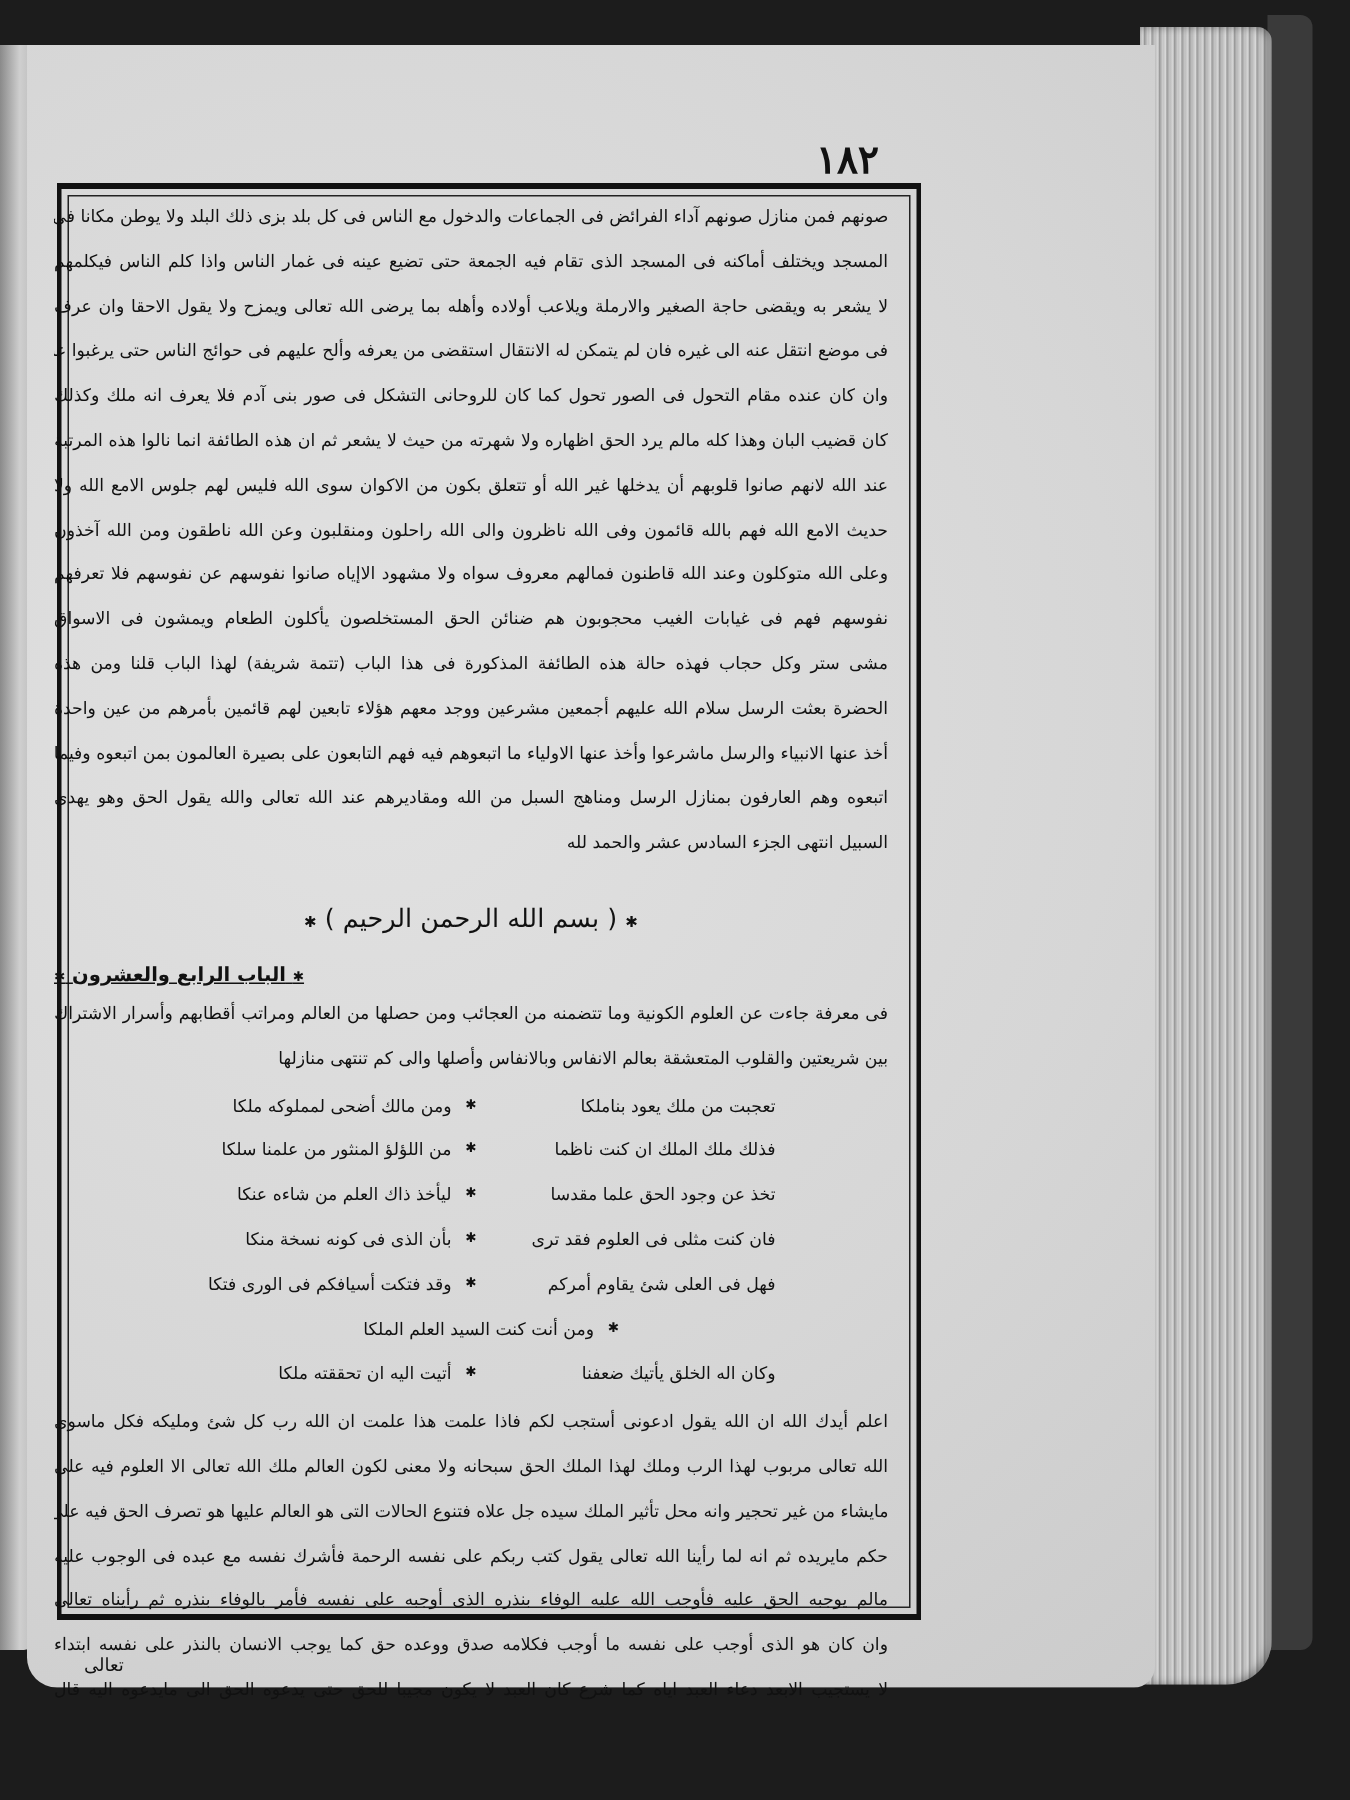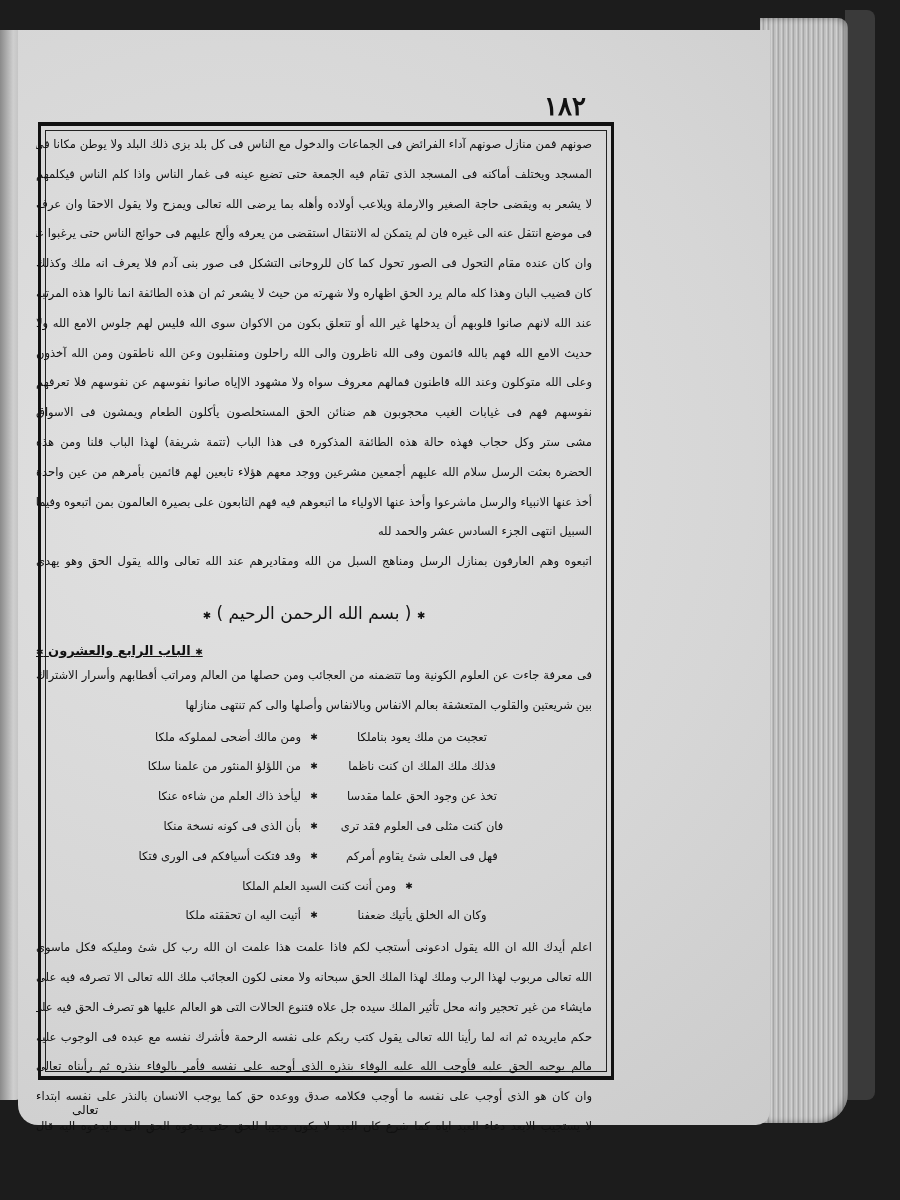--- a/index.html
+++ b/index.html
@@ -63,24 +63,24 @@
   .heading-chapter {
     display: block; text-align: left; font-size: 13px; height: 30px; line-height: 40px; font-weight: bold; text-decoration: underline;
   }
   .verses { display: block; margin: 2px 0; }
   .verse {
     display: flex; justify-content: center; direction: rtl; height: 29.8px; line-height: 29.8px;
     font-size: 11.5px;
   }
   .hemi { width: 190px; white-space: nowrap; overflow: hidden; }
   .hemi.first { text-align: right; }
-  .hemi.second { text-align: center; }
+  .hemi.second { text-align: right; }
   .star { width: 26px; text-align: center; font-size: 9px; }
   .catchword {
-    position: absolute; left: 72px; top: 1103px; direction: rtl;
+    position: absolute; left: 56px; top: 1103px; direction: rtl;
     font-size: 12px; color: #111;
   }
 </style>
 </head>
 <body>
 
 <div class="left-page"></div>
 <div class="cover-edge"></div>
 <div class="page-edges"></div>
 
@@ -100,22 +100,22 @@
     <span class="line">فى موضع انتقل عنه الى غيره فان لم يتمكن له الانتقال استقضى من يعرفه وألح عليهم فى حوائج الناس حتى يرغبوا عنه</span>
     <span class="line">وان كان عنده مقام التحول فى الصور تحول كما كان للروحانى التشكل فى صور بنى آدم فلا يعرف انه ملك وكذلك</span>
     <span class="line">كان قضيب البان وهذا كله مالم يرد الحق اظهاره ولا شهرته من حيث لا يشعر ثم ان هذه الطائفة انما نالوا هذه المرتبة</span>
     <span class="line">عند الله لانهم صانوا قلوبهم أن يدخلها غير الله أو تتعلق بكون من الاكوان سوى الله فليس لهم جلوس الامع الله ولا</span>
     <span class="line">حديث الامع الله فهم بالله قائمون وفى الله ناظرون والى الله راحلون ومنقلبون وعن الله ناطقون ومن الله آخذون</span>
     <span class="line">وعلى الله متوكلون وعند الله قاطنون فمالهم معروف سواه ولا مشهود الاإياه صانوا نفوسهم عن نفوسهم فلا تعرفهم</span>
     <span class="line">نفوسهم فهم فى غيابات الغيب محجوبون هم ضنائن الحق المستخلصون يأكلون الطعام ويمشون فى الاسواق</span>
     <span class="line">مشى ستر وكل حجاب فهذه حالة هذه الطائفة المذكورة فى هذا الباب (تتمة شريفة) لهذا الباب قلنا ومن هذه</span>
     <span class="line">الحضرة بعثت الرسل سلام الله عليهم أجمعين مشرعين ووجد معهم هؤلاء تابعين لهم قائمين بأمرهم من عين واحدة</span>
     <span class="line">أخذ عنها الانبياء والرسل ماشرعوا وأخذ عنها الاولياء ما اتبعوهم فيه فهم التابعون على بصيرة العالمون بمن اتبعوه وفيما</span>
+    <span class="line">اتبعوه وهم العارفون بمنازل الرسل ومناهج السبل من الله ومقاديرهم عند الله تعالى والله يقول الحق وهو يهدى</span>
     <span class="line" style="text-align-last:right;">السبيل انتهى الجزء السادس عشر والحمد لله</span>
-    <span class="line">اتبعوه وهم العارفون بمنازل الرسل ومناهج السبل من الله ومقاديرهم عند الله تعالى والله يقول الحق وهو يهدى</span>
   </div>
 
   <span class="heading-basmala">
     <span style="font-size:10px;">✱</span>
     <span>( بسم الله الرحمن الرحيم )</span>
     <span style="font-size:10px;">✱</span>
   </span>
 
   <span class="heading-chapter">
     <span style="font-size:9px;">✱</span>
@@ -160,21 +160,21 @@
     </div>
     <div class="verse">
       <span class="hemi second">وكان اله الخلق يأتيك ضعفنا</span>
       <span class="star">✱</span>
       <span class="hemi first">أتيت اليه ان تحققته ملكا</span>
     </div>
   </div>
 
   <div>
     <span class="line">اعلم أيدك الله ان الله يقول ادعونى أستجب لكم فاذا علمت هذا علمت ان الله رب كل شئ ومليكه فكل ماسوى</span>
-    <span class="line">الله تعالى مربوب لهذا الرب وملك لهذا الملك الحق سبحانه ولا معنى لكون العجائب ملك الله تعالى الا تصرفه فيه على</span>
+    <span class="line">الله تعالى مربوب لهذا الرب وملك لهذا الملك الحق سبحانه ولا معنى لكون العالم ملك الله تعالى الا العلوم فيه على</span>
     <span class="line">مايشاء من غير تحجير وانه محل تأثير الملك سيده جل علاه فتنوع الحالات التى هو العالم عليها هو تصرف الحق فيه على</span>
     <span class="line">حكم مايريده ثم انه لما رأينا الله تعالى يقول كتب ربكم على نفسه الرحمة فأشرك نفسه مع عبده فى الوجوب عليه</span>
     <span class="line">مالم يوجبه الحق عليه فأوجب الله عليه الوفاء بنذره الذى أوجبه على نفسه فأمر بالوفاء بنذره ثم رأيناه تعالى</span>
     <span class="line">وان كان هو الذى أوجب على نفسه ما أوجب فكلامه صدق ووعده حق كما يوجب الانسان بالنذر على نفسه ابتداء</span>
     <span class="line">لا يستجيب الابعد دعاء العبد اياه كما شرع كان العبد لا يكون مجيبا للحق حتى يدعوه الحق الى مايدعوه اليه قال</span>
   </div>
 </div>
 
 <div class="catchword">تعالى</div>
 

